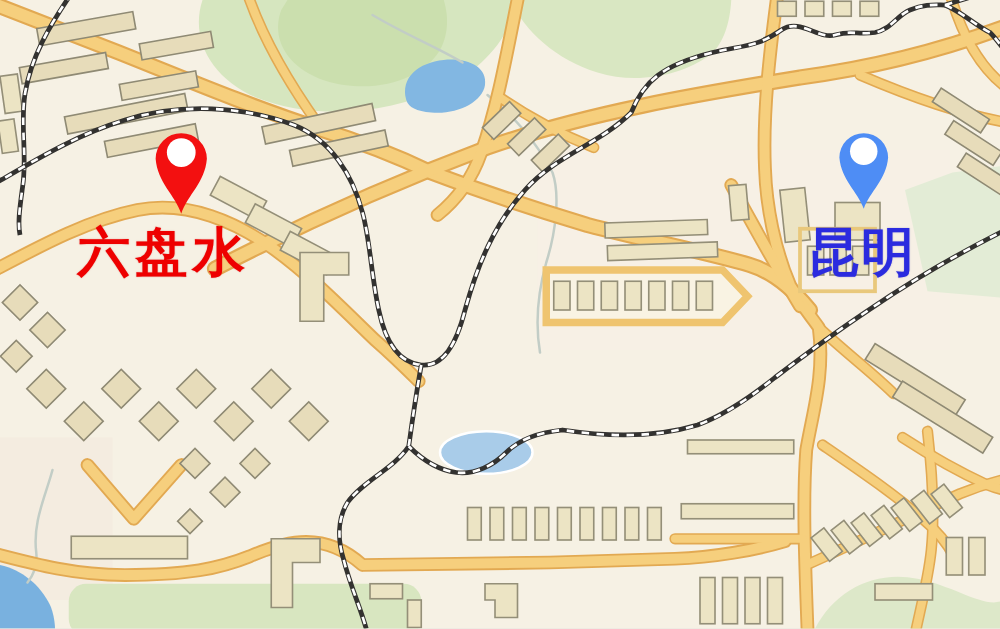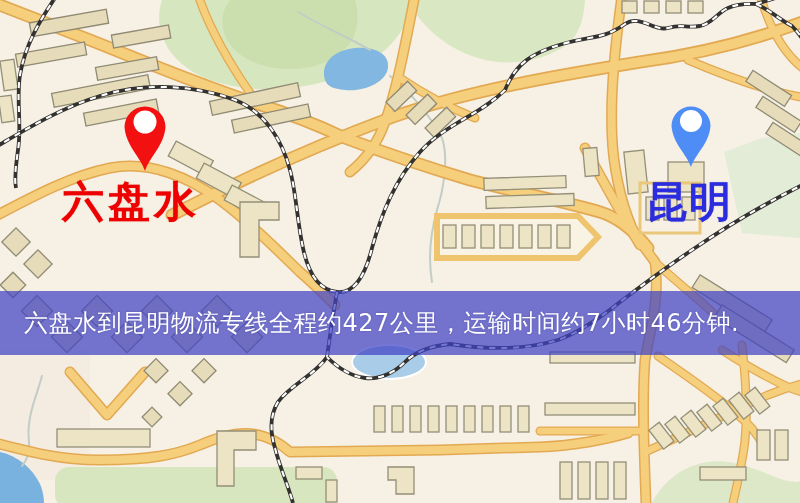--- a/index.html
+++ b/index.html
@@ -245,17 +245,14 @@
   </g>
   <g>
     <path d="M691,167 C686,153 673,144 671.5,126 A19.5,19.5 0 1 1 710.5,126 C709,144 696,153 691,167 Z" fill="#4e8df5"></path>
     <circle cx="691" cy="121" r="11" fill="#ffffff"></circle>
   </g>
 </svg>
 
   <div class="city-label dest-label">昆明</div>
   <div class="city-label origin-label">六盘水</div>
 
-  <div class="banner">
-    <span class="banner-text">六盘水到昆明物流专线全程约427公里，运输时间约7小时46分钟.</span>
-  </div>
 
 </div>
 
 </body></html>

